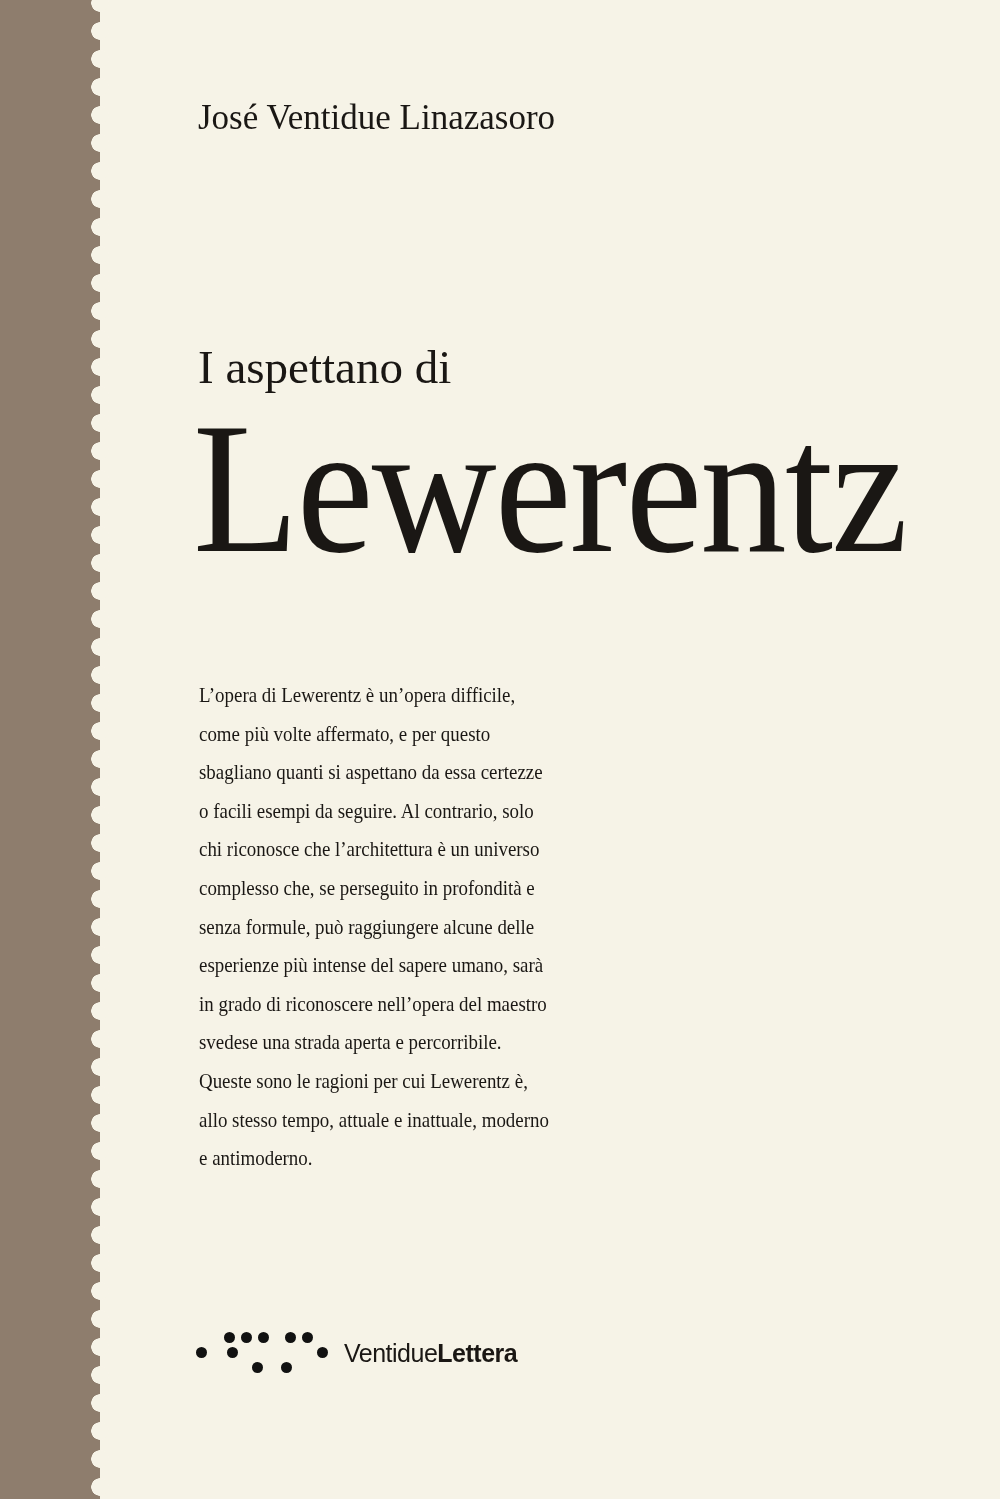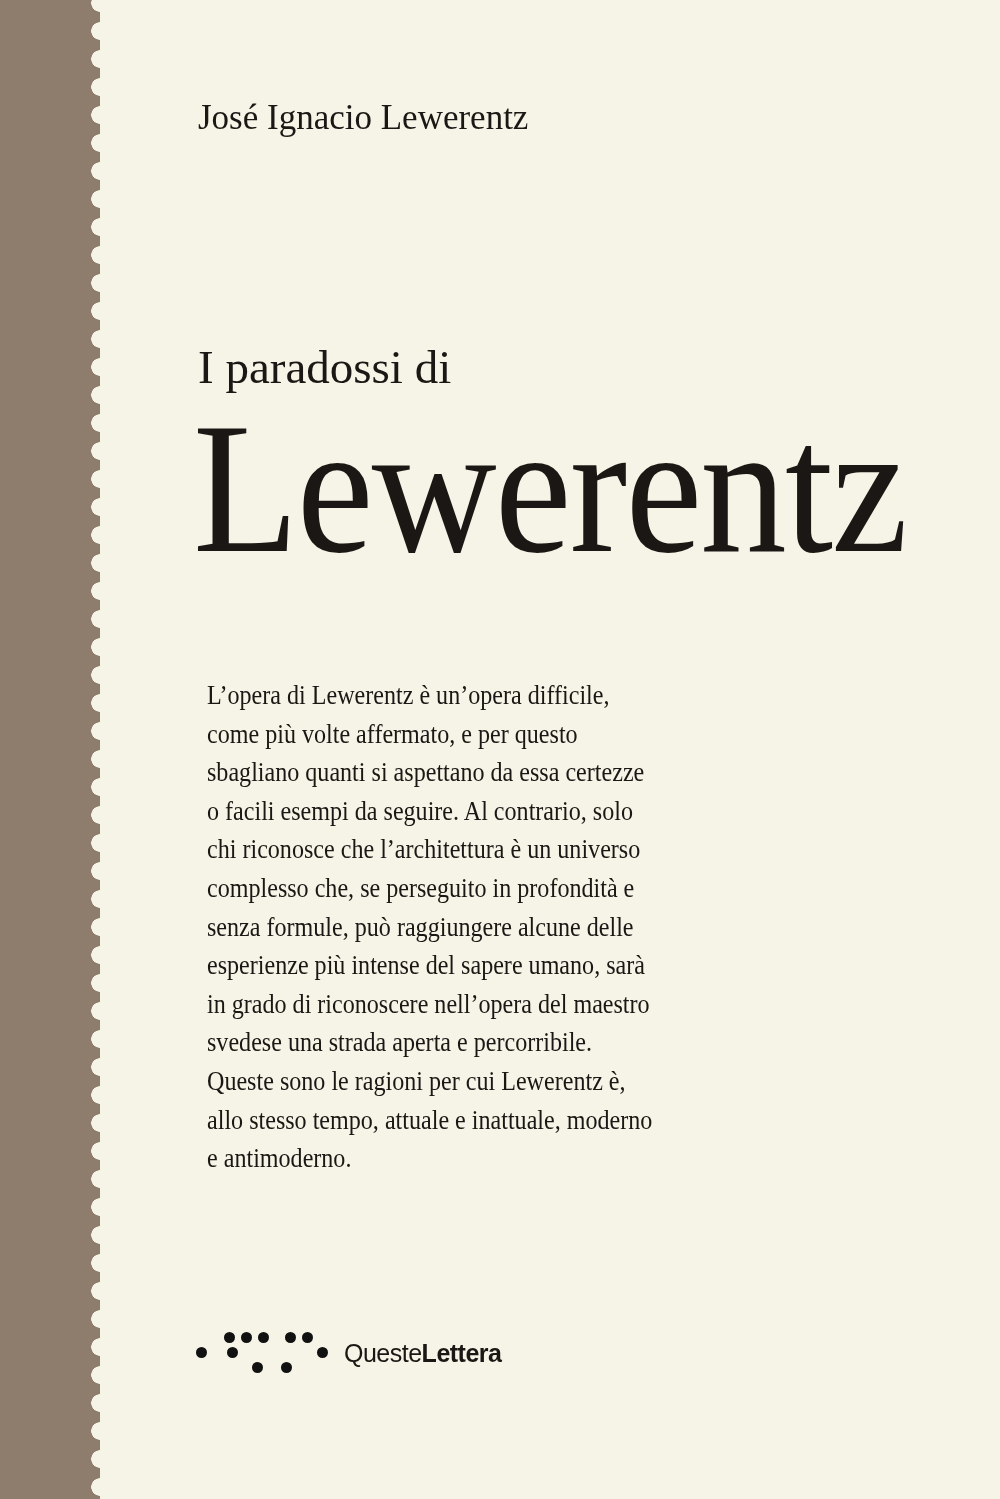--- a/index.html
+++ b/index.html
@@ -28,42 +28,42 @@
     position: absolute; left: 198px; top: 340px;
     font-size: 47px; white-space: nowrap;
   }
   .title {
     position: absolute; left: 193px; top: 395px;
     font-size: 186px; line-height: 1; letter-spacing: -2px; white-space: nowrap;
     transform: scaleX(0.93); transform-origin: left top;
   }
   .blurb {
     position: absolute; left: 199px; top: 676px; width: 700px;
-    font-size: 28px; line-height: 38.6px; margin-left: 8px;
+    font-size: 22px; line-height: 38.6px;
   }
   .blurb .line { display: block; white-space: nowrap; transform: scaleX(0.86); transform-origin: left center; }
   .publisher {
     position: absolute; left: 196px; top: 1327px; height: 50px; width: 360px;
   }
   .dot { position: absolute; width: 11px; height: 11px; border-radius: 50%; background: #111; }
   .pub-name {
     position: absolute; left: 148px; top: 12px;
     font-family: "Liberation Sans", "DejaVu Sans", sans-serif; font-size: 25px; letter-spacing: -0.5px;
     white-space: nowrap;
   }
   .pub-name .bold { font-weight: bold; }
 </style>
 </head>
 <body>
 
 <div class="spine"></div>
 <div class="scallops"></div>
 
-<div class="author">José Ignacio Lewerentz</div>
-<div class="subtitle">I paradossi di</div>
+<div class="author">José Ventidue Linazasoro</div>
+<div class="subtitle">I aspettano di</div>
 <div class="title">Lewerentz</div>
 
 <div class="blurb">
   <span class="line">L’opera di Lewerentz è un’opera difficile,</span>
   <span class="line">come più volte affermato, e per questo</span>
   <span class="line">sbagliano quanti si aspettano da essa certezze</span>
   <span class="line">o facili esempi da seguire. Al contrario, solo</span>
   <span class="line">chi riconosce che l’architettura è un universo</span>
   <span class="line">complesso che, se perseguito in profondità e</span>
   <span class="line">senza formule, può raggiungere alcune delle</span>
@@ -81,14 +81,14 @@
     <span class="dot" style="left:28px; top:5px;"></span>
     <span class="dot" style="left:45px; top:5px;"></span>
     <span class="dot" style="left:62px; top:5px;"></span>
     <span class="dot" style="left:31px; top:20px;"></span>
     <span class="dot" style="left:56px; top:35px;"></span>
     <span class="dot" style="left:89px; top:5px;"></span>
     <span class="dot" style="left:106px; top:5px;"></span>
     <span class="dot" style="left:85px; top:35px;"></span>
     <span class="dot" style="left:121px; top:20px;"></span>
   </div>
-  <div class="pub-name"><span>Queste</span><span class="bold">Lettera</span></div>
+  <div class="pub-name"><span>Ventidue</span><span class="bold">Lettera</span></div>
 </div>
 
 </body></html>

